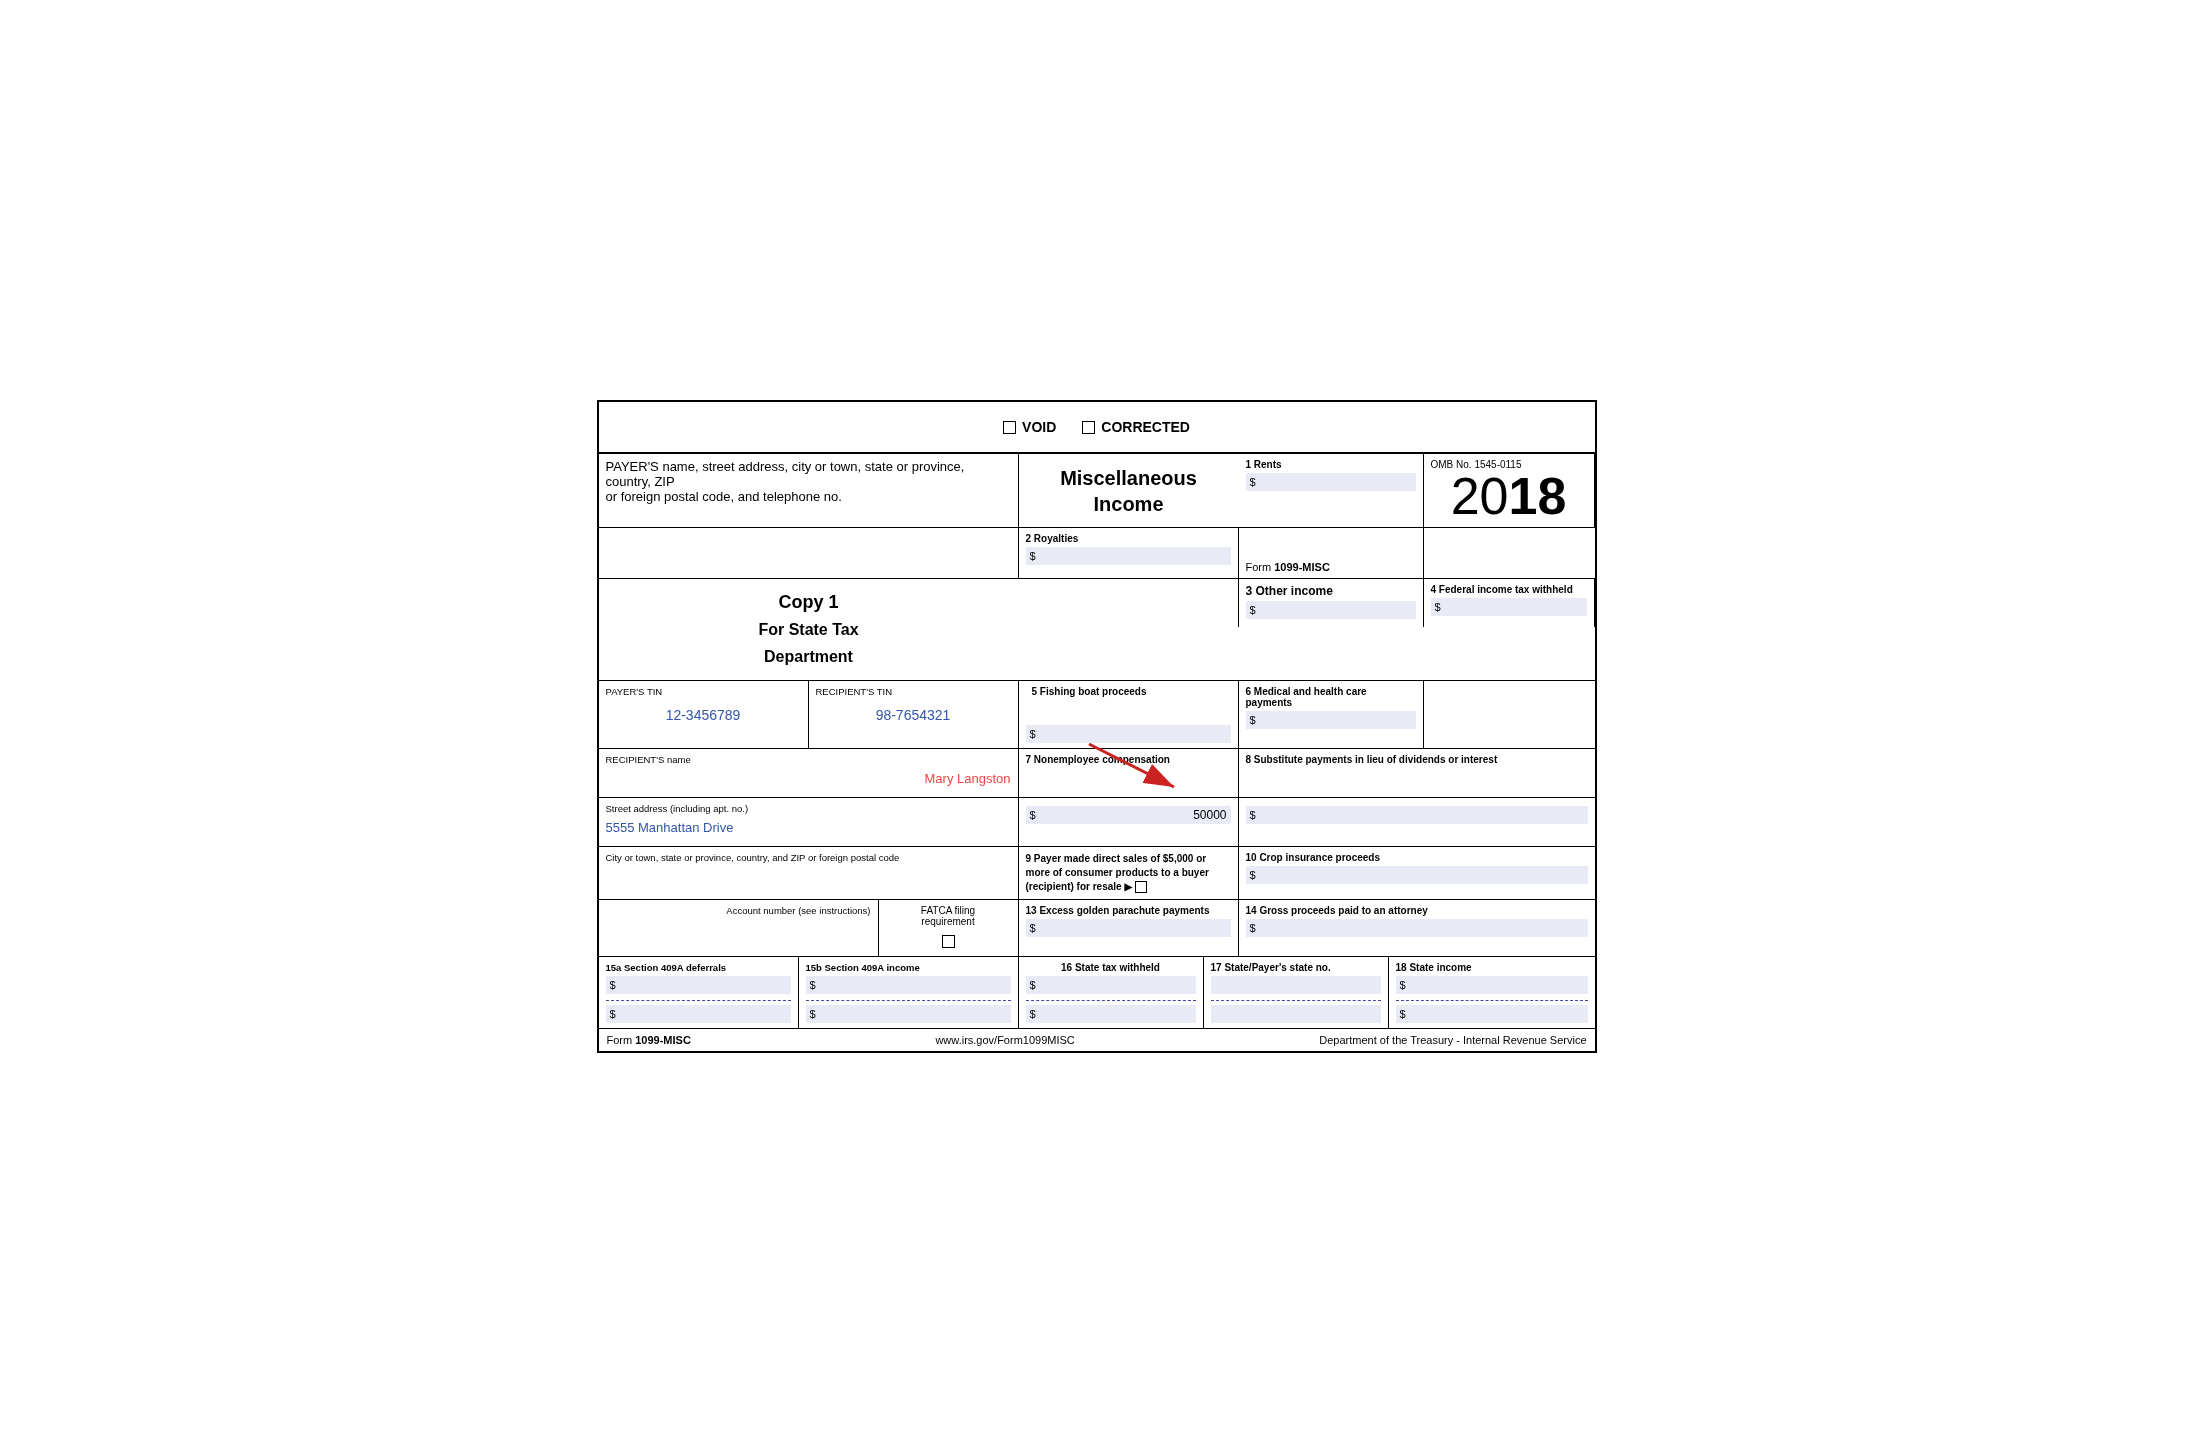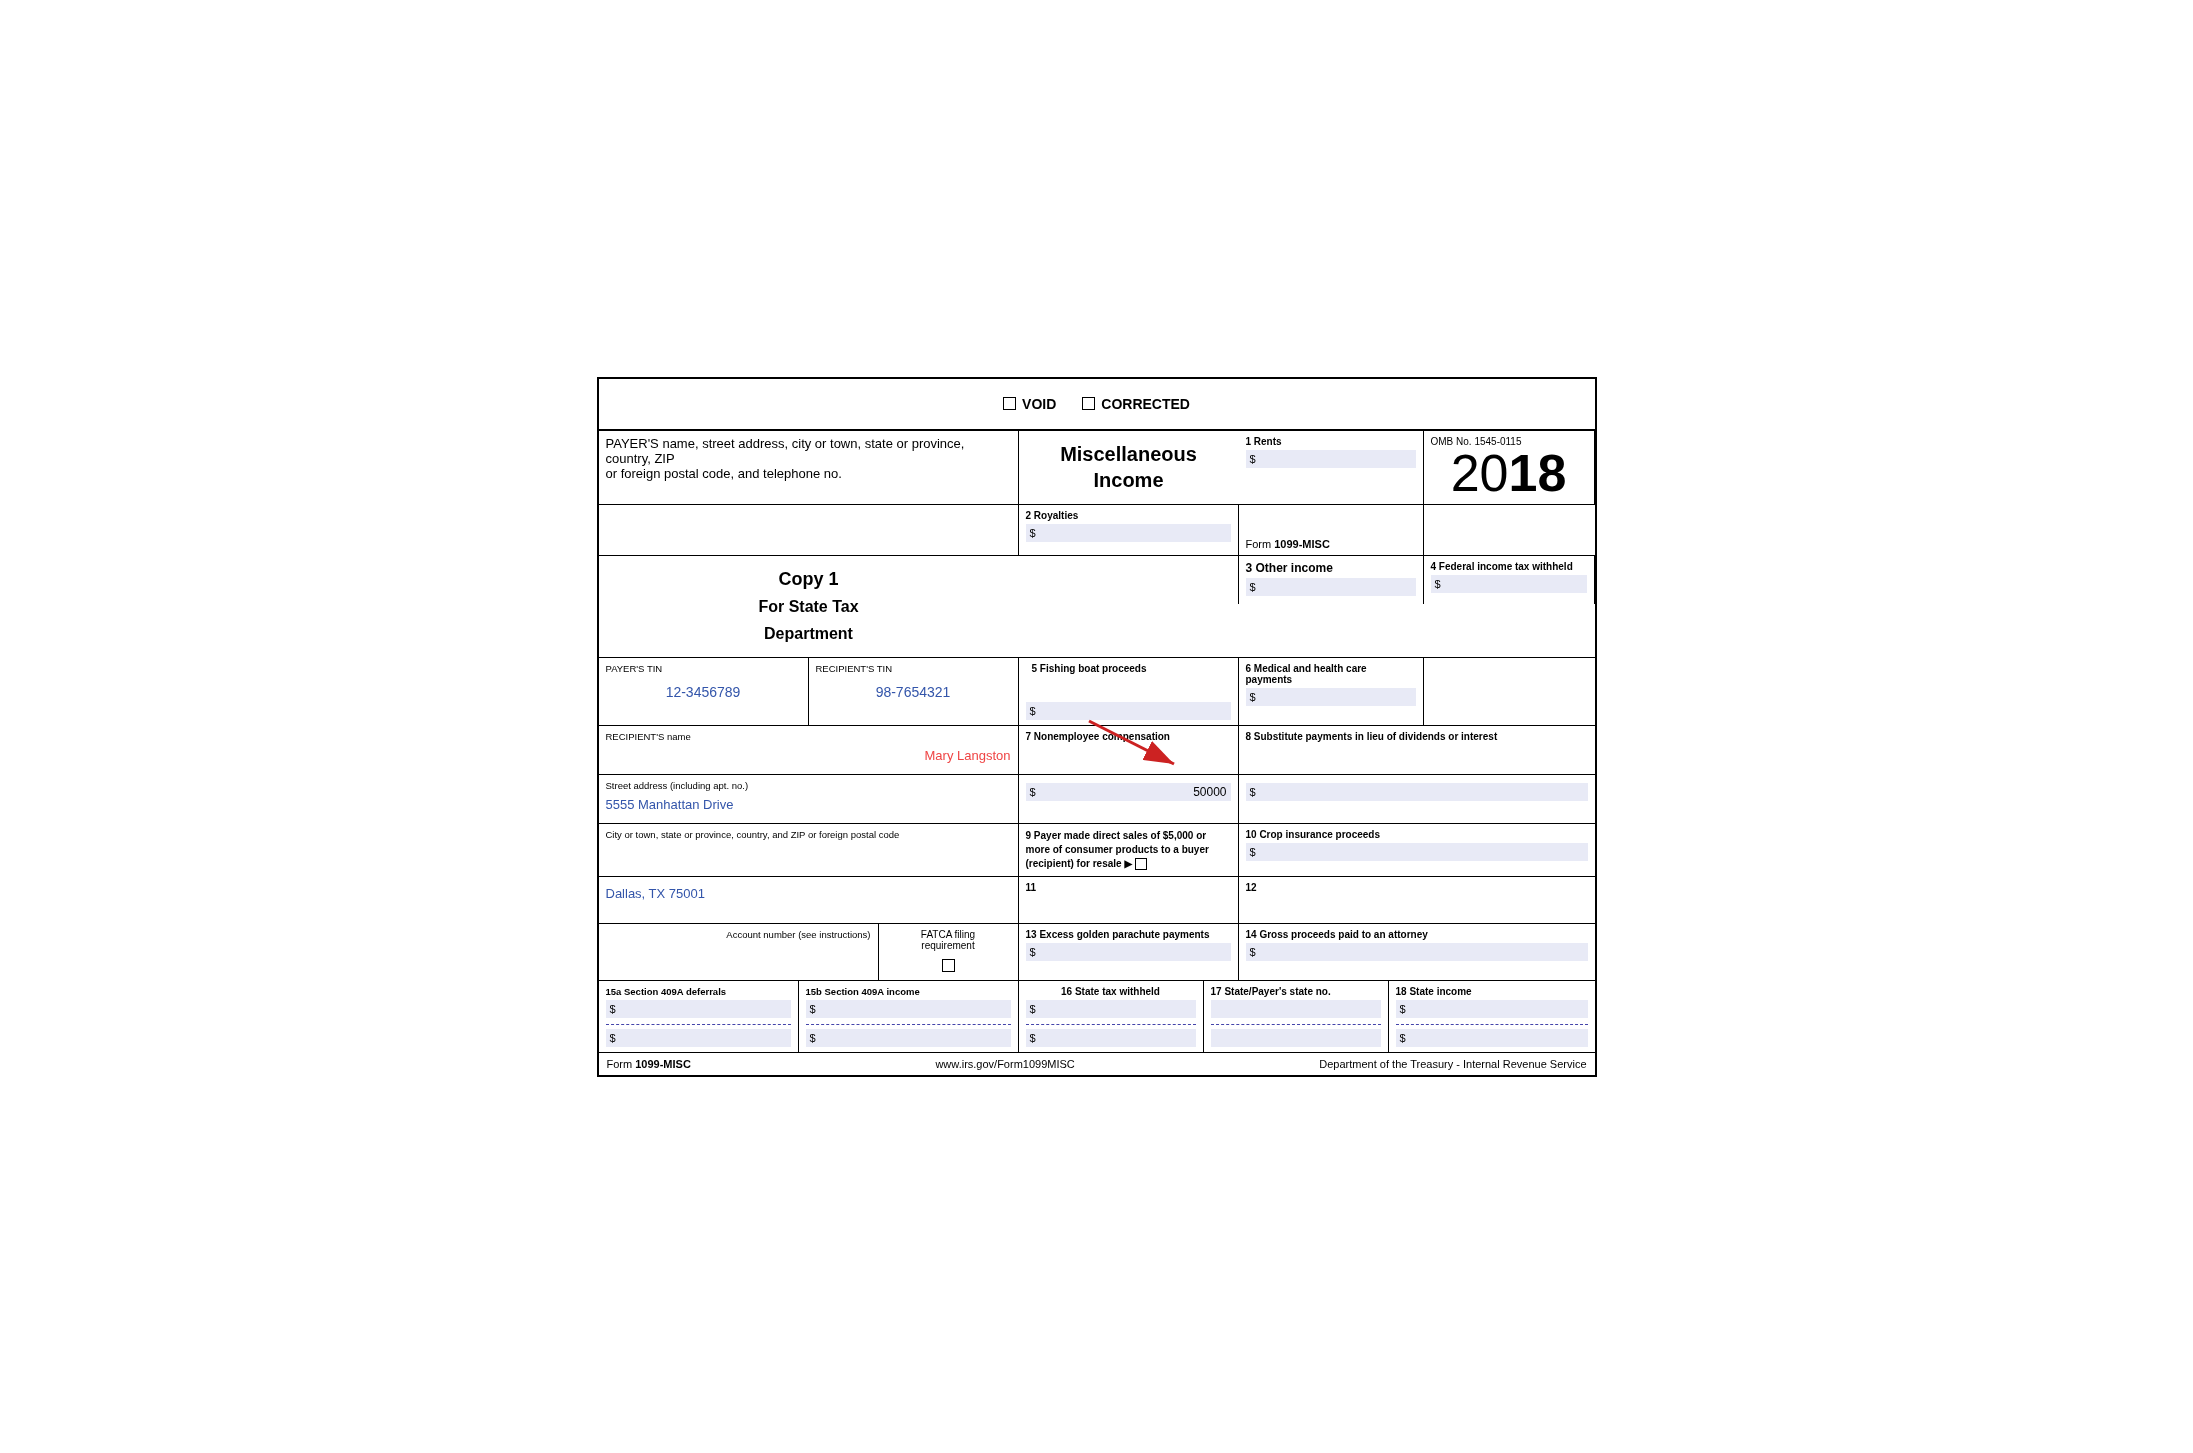--- a/index.html
+++ b/index.html
@@ -174,33 +174,20 @@
       <div style="font-size:10px;font-weight:bold;line-height:1.4;">9 Payer made direct sales of $5,000 or more of consumer products to a buyer (recipient) for resale ▶ <span class="checkbox" style="display:inline-block;width:12px;height:12px;border:1.5px solid #000;vertical-align:middle;"></span></div>
     </div>
     <div style="padding:5px 7px;">
       <div style="font-size:10px;font-weight:bold;">10 Crop insurance proceeds</div>
       <div class="dollar-field">
           <span>$</span>
         </div>
     </div>
   </div>
 
-  <div style="display:grid;grid-template-columns:420px 220px 1fr;border-bottom:1.5px solid #000;">
-    <div style="border-right:1.5px solid #000;padding:5px 7px;">
-      <div style="color:#3355aa;font-size:13px;padding:4px 0;">Dallas, TX 75001</div>
-    </div>
-    <div style="border-right:1.5px solid #000;padding:5px 7px;">
-      <div style="font-size:10px;font-weight:bold;">11</div>
-      <div style="min-height:25px;"></div>
-    </div>
-    <div style="padding:5px 7px;">
-      <div style="font-size:10px;font-weight:bold;">12</div>
-      <div style="min-height:25px;"></div>
-    </div>
-  </div>
 
   <div style="display:grid;grid-template-columns:280px 140px 220px 1fr;border-bottom:1.5px solid #000;">
     <div style="border-right:1.5px solid #000;padding:5px 7px;">
       <div style="font-size:9.5px;text-align:right;">Account number (see instructions)</div>
       <div style="min-height:35px;"></div>
     </div>
     <div style="border-right:1.5px solid #000;padding:5px 7px;text-align:center;">
       <div style="font-size:10px;text-align:center;">FATCA filing<br>requirement</div>
       <div style="display:flex;justify-content:center;margin-top:8px;">
         <span class="checkbox"></span>

